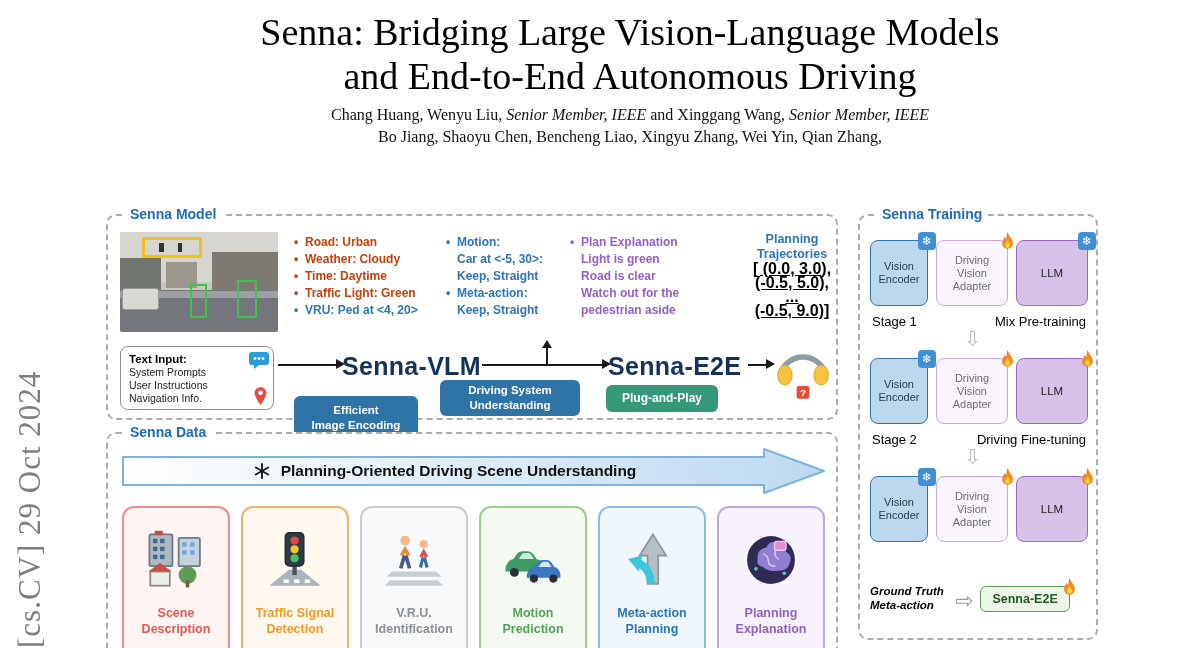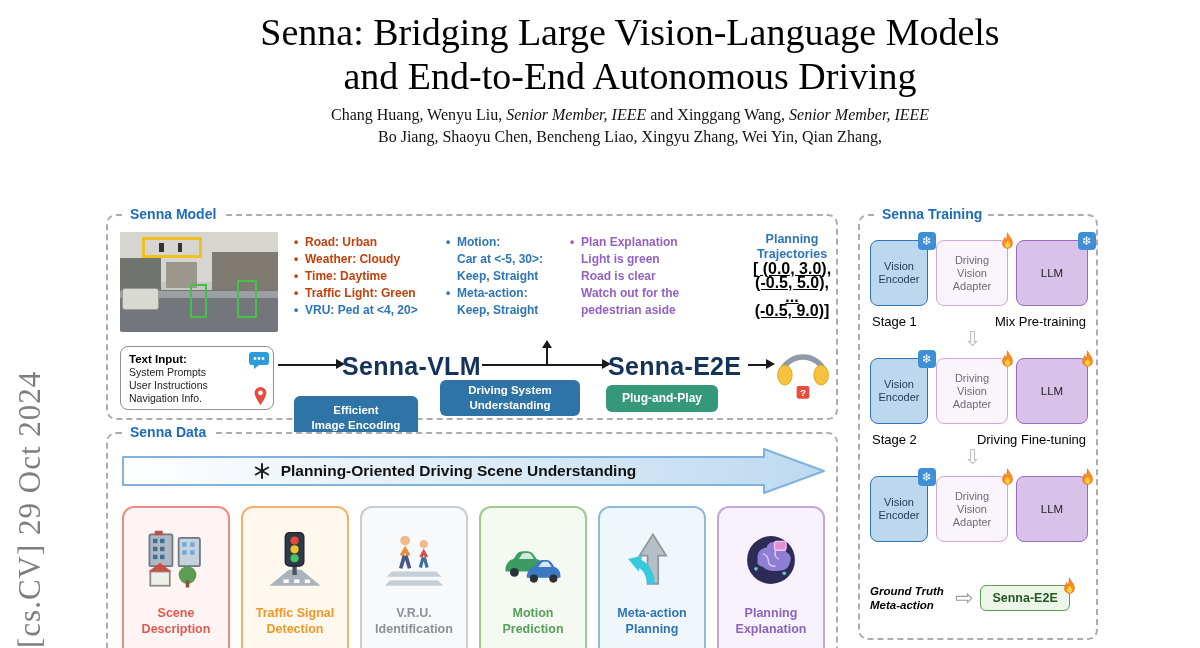--- a/index.html
+++ b/index.html
@@ -110,21 +110,21 @@
   .llm { width:72px; background:#D9C2EA; border:1.6px solid #9A6BC4; color:#222; font-size:11.5px; }
   .badge { position:absolute; top:-9px; right:-9px; }
   .snow { width:18px; height:18px; background:#3F8FD6; border-radius:4px; color:#fff; font-size:12px;
           line-height:18px; text-align:center; }
   svg.flame { width:17px; height:20px; }
   .stagerow { position:absolute; left:12px; width:214px; display:flex; justify-content:space-between;
               font-size:13px; color:#000; }
   .s1 { top:98px; } .s2 { top:216px; } .s3 { top:334px; }
   .darr { position:absolute; left:104px; color:#BDBDBD; font-size:21px; line-height:22px; }
   .d1 { top:112px; } .d2 { top:230px; }
-  .gtrow { position:absolute; left:10px; top:368px; display:flex; align-items:center; gap:7px; }
+  .gtrow { position:absolute; left:10px; top:368px; display:flex; align-items:flex-end; gap:7px; }
   .gtxt { font-style:italic; font-weight:bold; font-size:11.5px; line-height:14px; color:#000; width:78px; }
   .gtarr { color:#9a9a9a; font-size:22px; line-height:22px; }
   .e2ebox { position:relative; background:#ECF5E8; border:1.5px solid #5E9C53; border-radius:6px;
             padding:5px 11px; font-weight:bold; font-size:12.5px; color:#215A21; }
 </style>
 </head>
 <body>
 
 <svg width="0" height="0" style="position:absolute">
   <symbol id="flame" viewBox="0 0 24 28">

